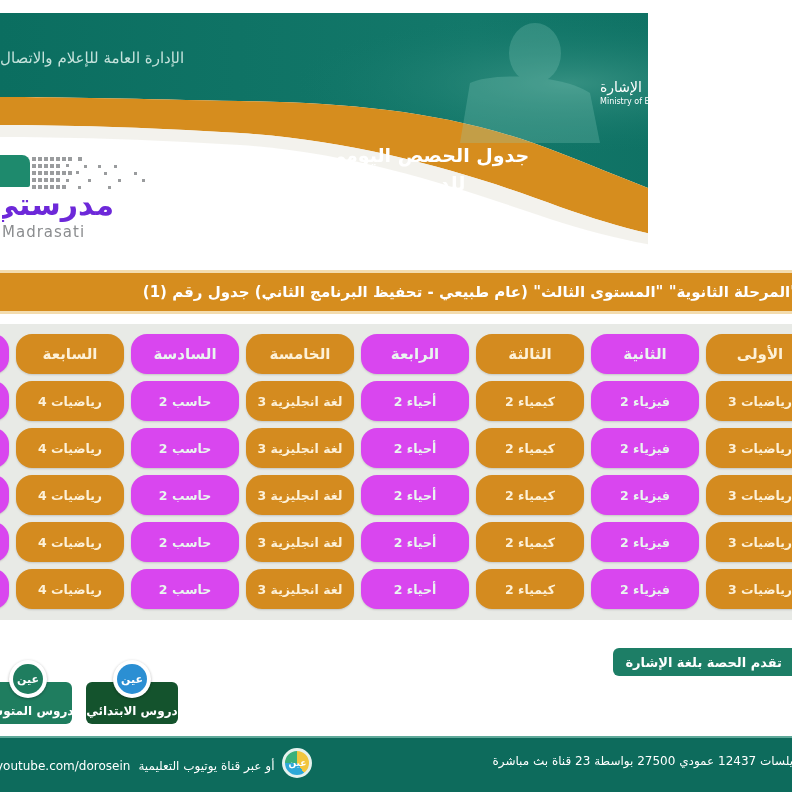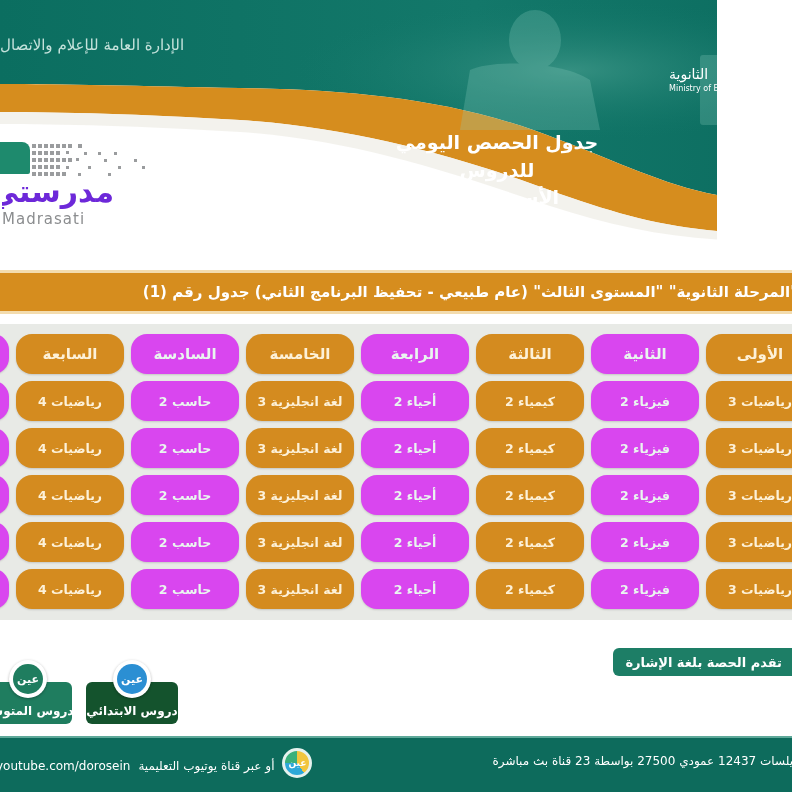--- a/index.html
+++ b/index.html
@@ -1,20 +1,20 @@
 <!DOCTYPE html>
 <html lang="ar"><head>
 <meta charset="utf-8">
 <style>
   * { box-sizing: border-box; margin: 0; padding: 0; }
   html, body { width: 792px; height: 792px; overflow: hidden; background: #ffffff; }
   body { position: relative; font-family: "DejaVu Sans", sans-serif; }
 
   
-  .header { position: absolute; left: 0; top: 0; width: 717px; height: 250px; overflow: hidden; }
+  .header { position: absolute; left: 0; top: 13px; width: 648px; height: 250px; overflow: hidden; }
   .header svg.bg { position: absolute; left: 0; top: 0; }
   .gov-calligraphy { position: absolute; left: 0; top: 36px; color: #d9efe9; font-family: "DejaVu Serif", serif; font-size: 15px; letter-spacing: -1px; white-space: nowrap; opacity: .9; }
   .ministry { position: absolute; right: 0; top: 66px; text-align: left; width: 48px; overflow: hidden; }
   .ministry-ar { color: #ffffff; font-size: 14px; white-space: nowrap; direction: rtl; display:block; }
   .ministry-en { color: #ffffff; font-size: 8px; white-space: nowrap; display:block; margin-top: 2px; }
   .title-block { position: absolute; right: 82px; top: 128px; width: 300px; text-align: center; direction: rtl; color: #ffffff; }
   .title-main { font-size: 19px; font-weight: bold; display: block; line-height: 28px; margin-left: 24px; }
   .title-week { font-size: 19px; font-weight: bold; display: block; line-height: 26px; }
 
   .logo { position: absolute; left: 0; top: 140px; width: 160px; height: 100px; }
@@ -78,21 +78,21 @@
     <g opacity="0.25" fill="#8fd0c2">
       <ellipse cx="535" cy="40" rx="26" ry="30"></ellipse>
       <path d="M470,70 C490,60 560,60 590,80 L600,130 L460,130 Z"></path>
       <rect x="700" y="55" width="30" height="70" rx="3"></rect>
     </g>
   </svg>
 
   <div class="gov-calligraphy">الإدارة العامة للإعلام والاتصال</div>
 
   <div class="ministry">
-    <span class="ministry-ar">الثانوية</span>
+    <span class="ministry-ar">الإشارة</span>
     <span class="ministry-en">Ministry of Education</span>
   </div>
 
   <div class="title-block">
     <span class="title-main">جدول الحصص اليومي للدروس</span>
     <span class="title-week">الأسبوع: العاشر</span>
   </div>
 
   <div class="logo">
     <div class="logo-bubble"></div>

